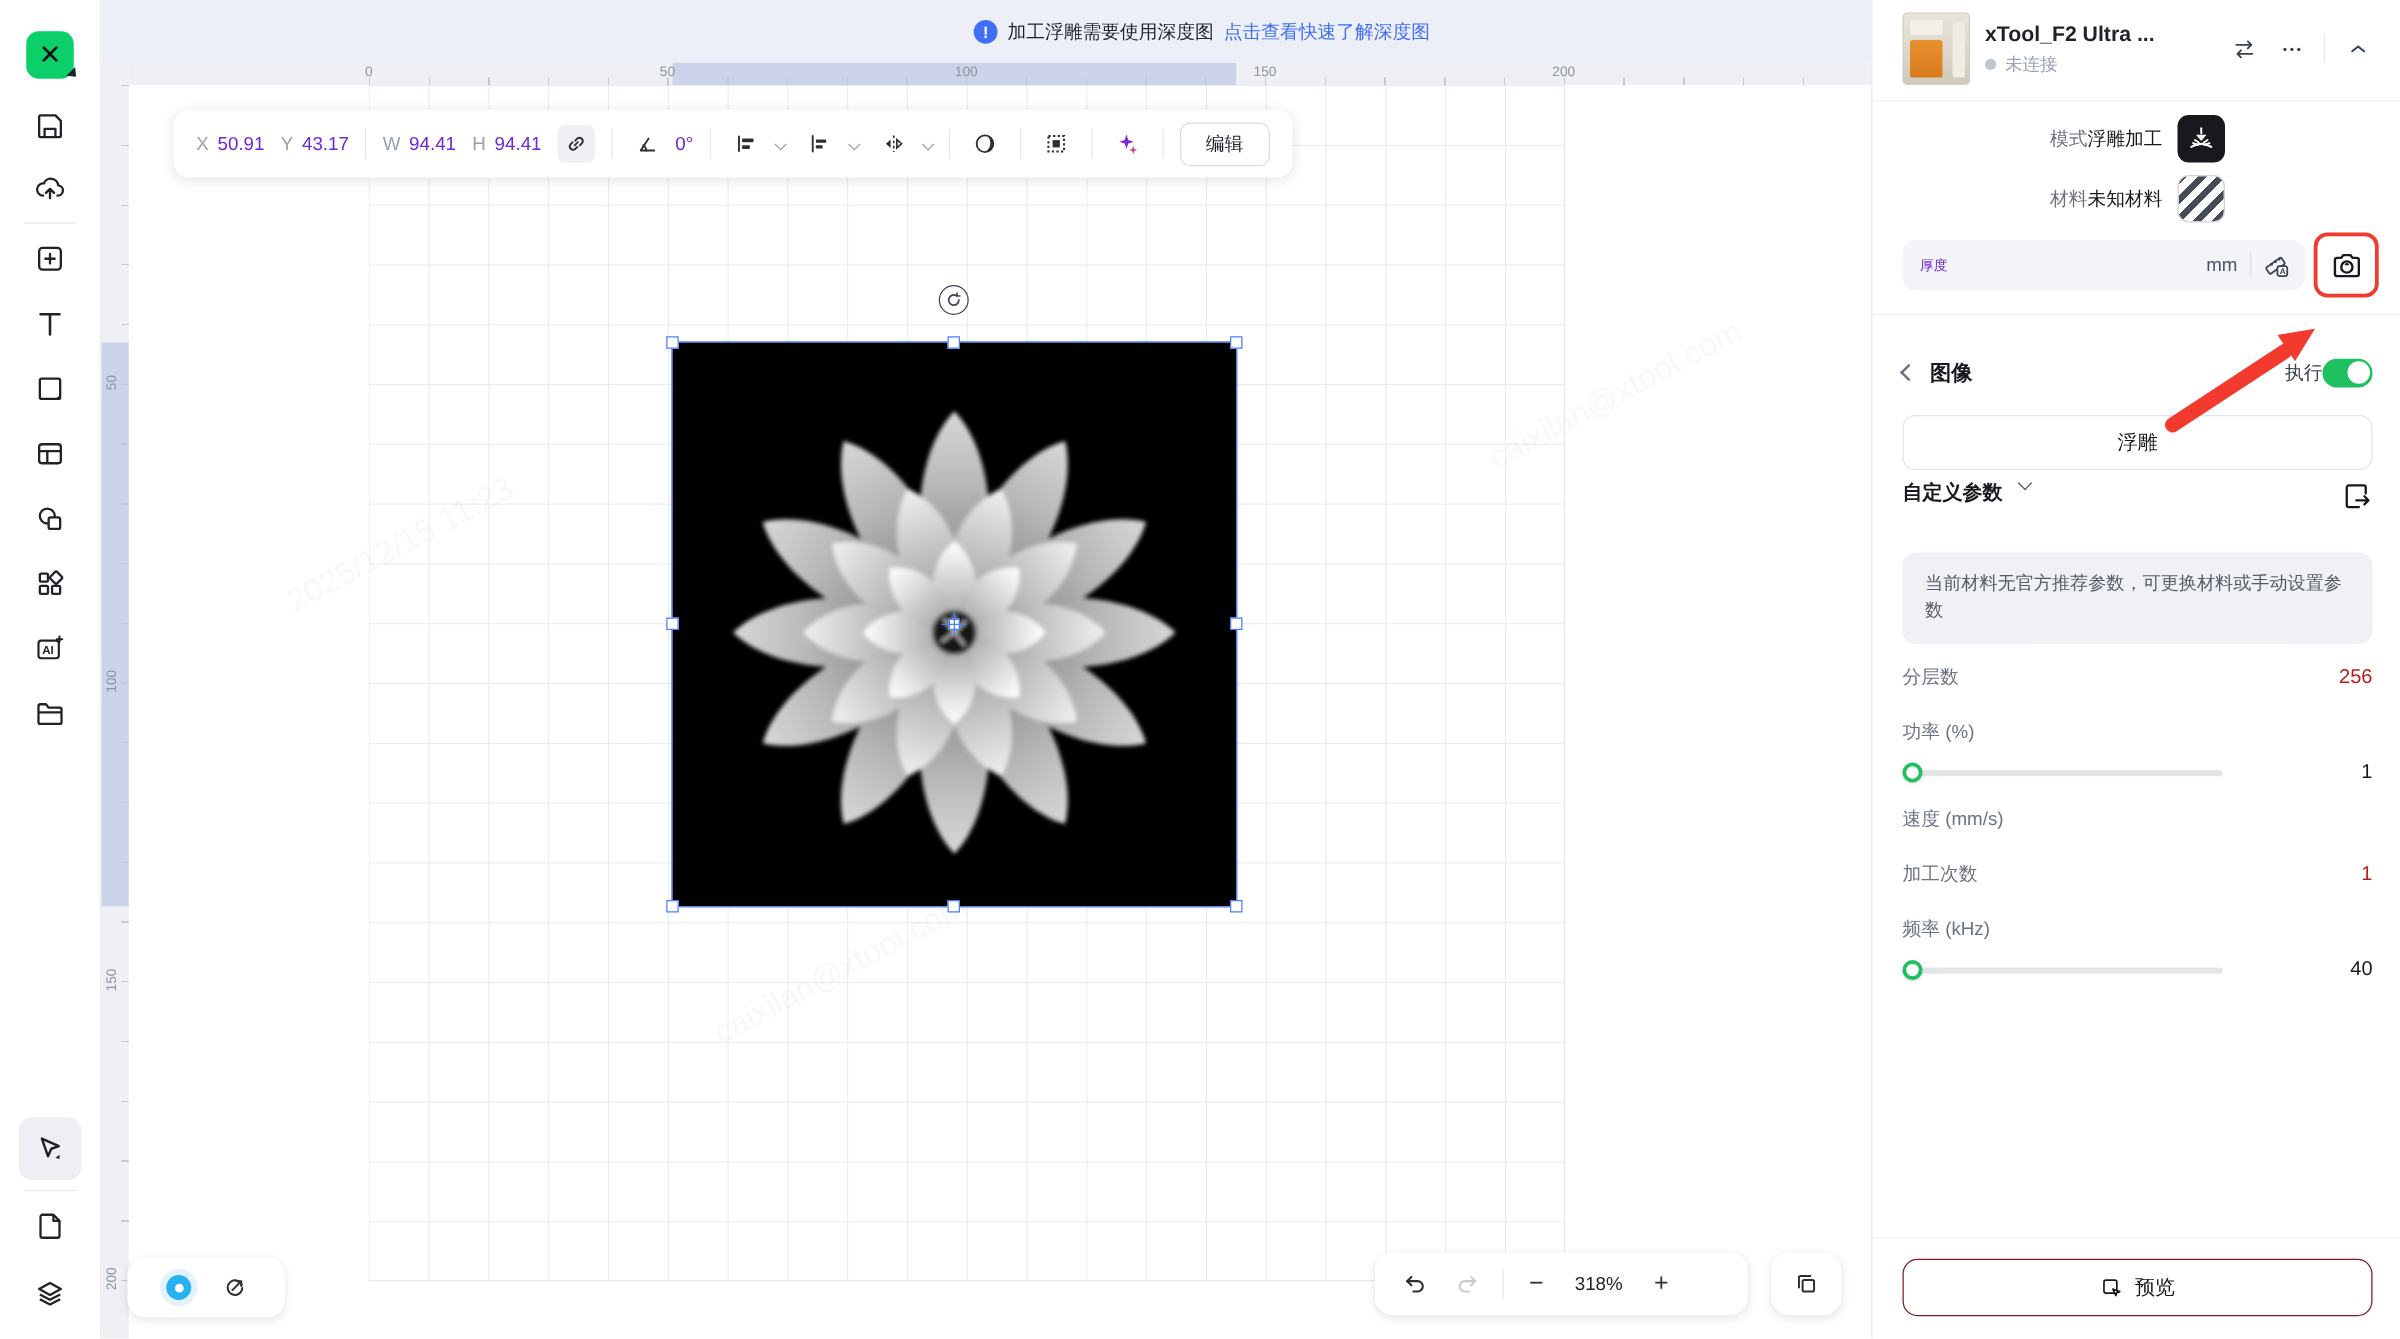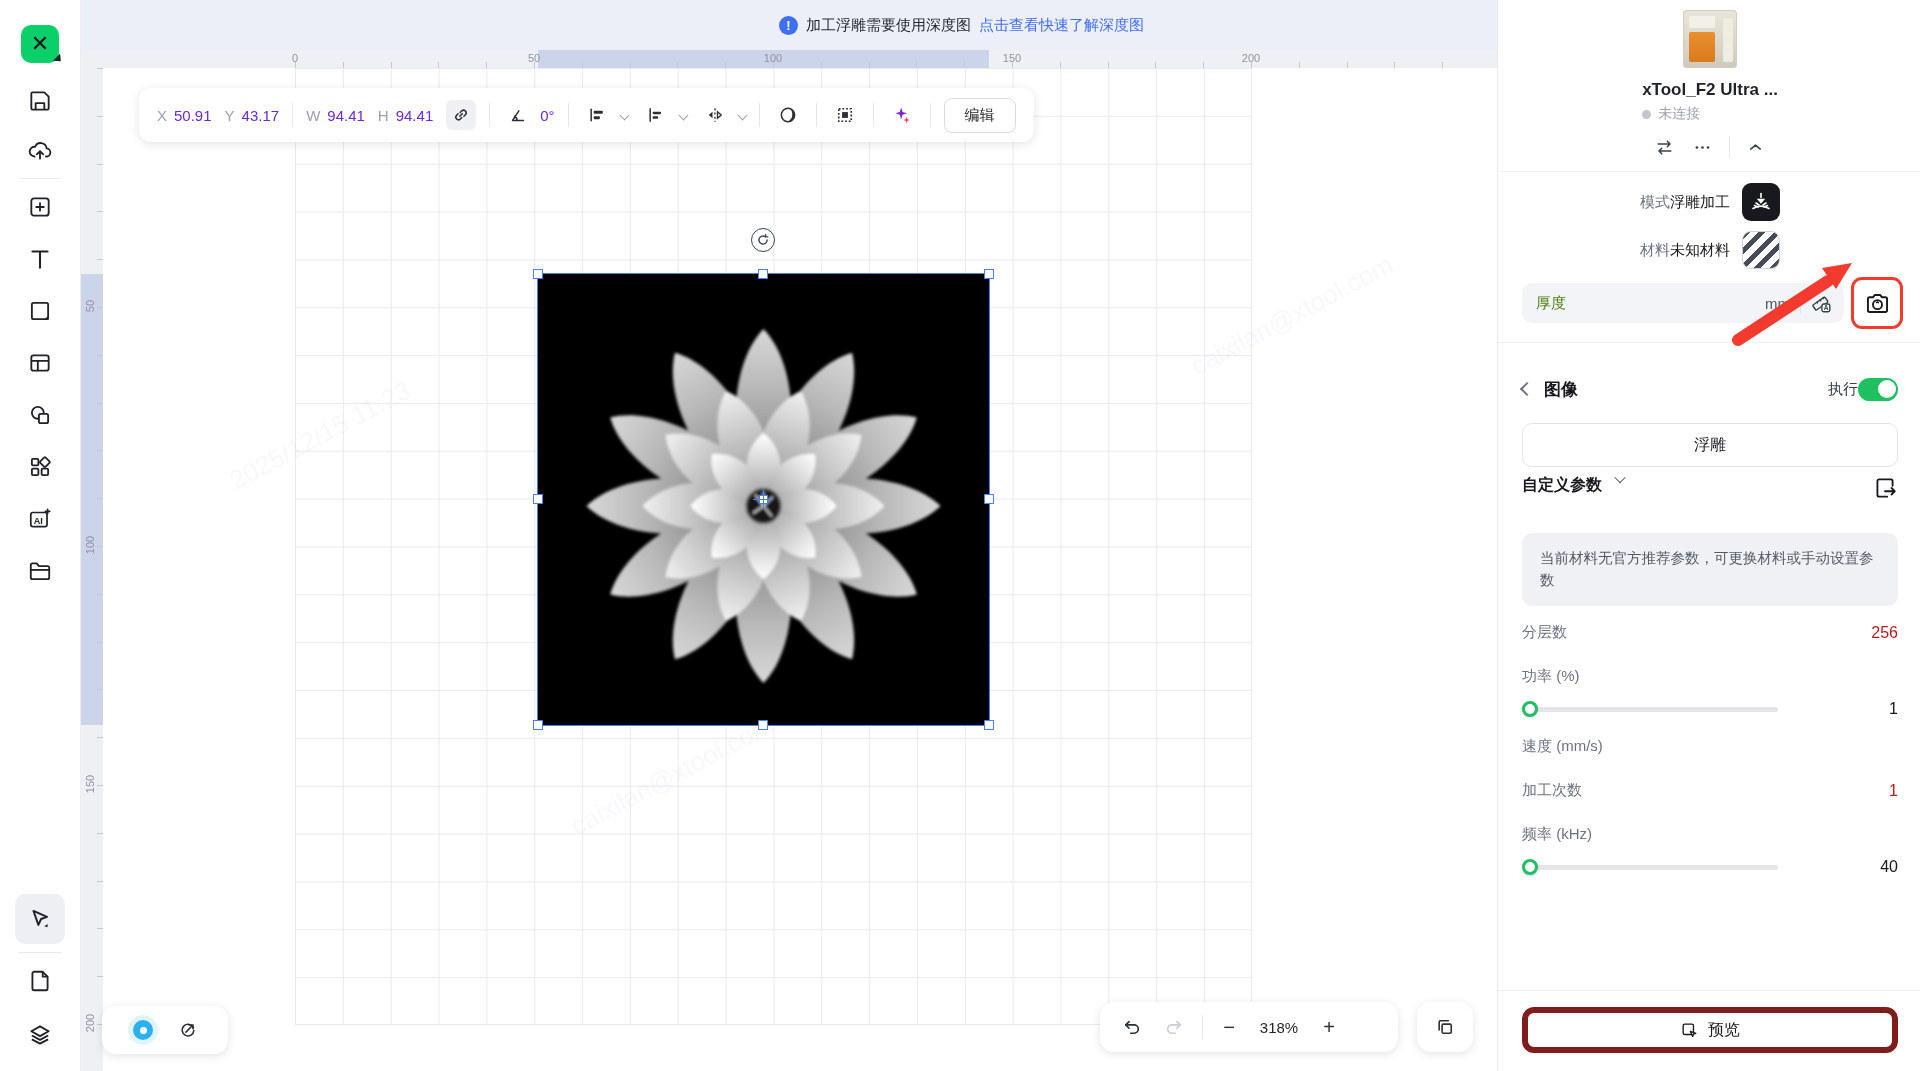--- a/index.html
+++ b/index.html
@@ -78,21 +78,21 @@
   .br-ic { width:28px; height:28px; display:flex; align-items:center; justify-content:center; color:#2b2f36; cursor:pointer; }
   .br-ic svg { width:20px; height:20px; }
   .br-ic.disabled { color:#c9ccd3; }
   .zoom-val { font-size:15px; color:#1f2329; min-width:48px; text-align:center; }
   .zoom-btn { font-size:20px; color:#2b2f36; cursor:pointer; width:24px; text-align:center; }
   .copy-btn { position:absolute; left:1417px; top:1002px; width:56px; height:50px; background:#fff; border-radius:14px; box-shadow:0 2px 8px rgba(30,35,50,.12); display:flex; align-items:center; justify-content:center; z-index:25; cursor:pointer; }
   .copy-btn svg { width:20px; height:20px; color:#2b2f36; }
 
   
   .panel { position:absolute; left:1497px; top:0; width:423px; height:1071px; background:#fff; border-left:1px solid #e8e9ed; z-index:40; display:flex; flex-direction:column; padding:0 22px 18px 24px; }
-  .dev-head { display:flex; align-items:center; gap:12px; padding:10px 0 12px 0;flex-direction:column; }
+  .dev-head { display:flex; align-items:center; gap:12px; padding:10px 0 12px 0; }
   .dev-thumb { width:54px; height:58px; border-radius:4px; position:relative; background:linear-gradient(180deg,#e9e5da 0%,#d9d3c5 70%,#cfc9ba 100%); box-shadow:inset 0 0 0 1px #d3cec2; overflow:hidden; }
   .dev-thumb .door { position:absolute; left:6px; top:22px; width:26px; height:30px; background:linear-gradient(180deg,#e8902e,#d97b1d); border-radius:2px; }
   .dev-thumb .top { position:absolute; left:6px; top:6px; width:26px; height:12px; background:#f3f0e8; border-radius:2px; }
   .dev-thumb .side { position:absolute; right:4px; top:8px; width:10px; height:44px; background:#efece2; border-radius:2px; }
   .dev-info { flex:1; min-width:0; }
   .dev-name { font-size:17px; font-weight:bold; color:#1f2329; }
   .dev-status { display:flex; align-items:center; gap:7px; margin-top:5px; }
   .dev-status .dot { width:9px; height:9px; border-radius:50%; background:#c2c6cd; }
   .dev-status .txt { font-size:14px; color:#9ca3af; }
   .dev-acts { display:flex; align-items:center; gap:14px; color:#374151; }
@@ -105,21 +105,21 @@
   .p-label { font-size:15px; color:#6b7280; }
   .p-valgrp { display:flex; align-items:center; gap:12px; }
   .p-value { font-size:15px; color:#17191e; }
   .mode-ic { width:38px; height:38px; border-radius:9px; background:#17191e; display:flex; align-items:center; justify-content:center; cursor:pointer; }
   .mode-ic svg { width:24px; height:24px; color:#fff; }
   .mat-ic { width:38px; height:38px; border-radius:9px; border:1px solid #cfd2d8; cursor:pointer;
      background:repeating-linear-gradient(135deg,#454b57 0 5px,#fff 5px 11px); }
 
   .thick-row { display:flex; align-items:center; margin:8px 0 10px 0; }
   .thick-input { flex:1; height:40px; background:#f3f4f7; border-radius:10px; display:flex; align-items:center; padding:0 12px 0 14px; gap:10px; }
-  .thick-ph { flex:1; font-size:15px; color:#4d7c0f; }
+  .thick-ph { flex:1; font-size:11px; color:#6d28d9; }
   .thick-unit { font-size:15px; color:#4b5563; }
   .thick-vdiv { width:1px; height:20px; background:#dcdee4; }
   .thick-input svg { width:21px; height:21px; color:#374151; }
   .cam-wrap { position:relative; margin-left:12px; }
   .cam-btn { width:42px; height:42px; border-radius:9px; background:#fff; display:flex; align-items:center; justify-content:center; cursor:pointer; }
   .cam-btn svg { width:27px; height:27px; color:#17191e; }
   .red-ring { position:absolute; inset:-5px; border:3.5px solid #f23a2f; border-radius:11px; pointer-events:none; }
 
   .img-head { display:flex; align-items:center; height:56px; margin-top:18px; }
   .back-chev { width:10px; height:10px; border-left:2px solid #6b7280; border-bottom:2px solid #6b7280; transform:rotate(45deg); margin-right:12px; cursor:pointer; }
@@ -142,21 +142,21 @@
   .param-row { display:flex; align-items:center; justify-content:space-between; height:46px; margin-top:4px; }
   .param-label { font-size:15px; color:#6b7280; }
   .param-value { font-size:16px; color:#b91c1c; }
   .slider-row { display:flex; align-items:center; height:30px; margin-bottom:2px; }
   .slider { position:relative; width:256px; height:16px; cursor:pointer; }
   .slider .track { position:absolute; left:0; top:6px; width:100%; height:5px; border-radius:3px; background:#e3e5e9; }
   .slider .thumb { position:absolute; left:0; top:0; width:16px; height:16px; border-radius:50%; background:#fff; border:3px solid #1fc05f; box-shadow:0 1px 2px rgba(0,0,0,.15); }
   .slider-row .sval { margin-left:auto; font-size:16px; color:#17191e; }
 
   .panel-spacer { flex:1; }
-  .prev-btn { height:46px; border:6px solid #7f1d1d; border-radius:12px; background:#fff; display:flex; align-items:center; justify-content:center; gap:9px; font-size:16px; color:#17191e; cursor:pointer; margin-top:16px; }
+  .prev-btn { height:46px; border:1px solid #7f1d1d; border-radius:12px; background:#fff; display:flex; align-items:center; justify-content:center; gap:9px; font-size:16px; color:#17191e; cursor:pointer; margin-top:16px; }
   .prev-btn svg { width:19px; height:19px; }
   .bottom-row { display:flex; align-items:center; margin-top:16px; }
   .frame-group { display:flex; border:1px solid #e2e4e9; border-radius:12px; overflow:hidden; height:48px; }
   .frame-btn { width:57px; display:flex; align-items:center; justify-content:center; color:#17191e; cursor:pointer; }
   .frame-btn svg { width:19px; height:19px; }
   .frame-chev { width:48px; display:flex; align-items:center; justify-content:center; border-left:1px solid #e2e4e9; cursor:pointer; }
   .frame-chev .chev { border-color:#374151; margin:0; }
   .start-btn { margin-left:auto; width:250px; height:48px; border-radius:12px; background:#17191e; color:#fff; display:flex; align-items:center; cursor:pointer; }
   .start-main { flex:1; display:flex; align-items:center; justify-content:center; gap:10px; font-size:17px; font-weight:bold; }
   .start-main svg { width:17px; height:17px; }

